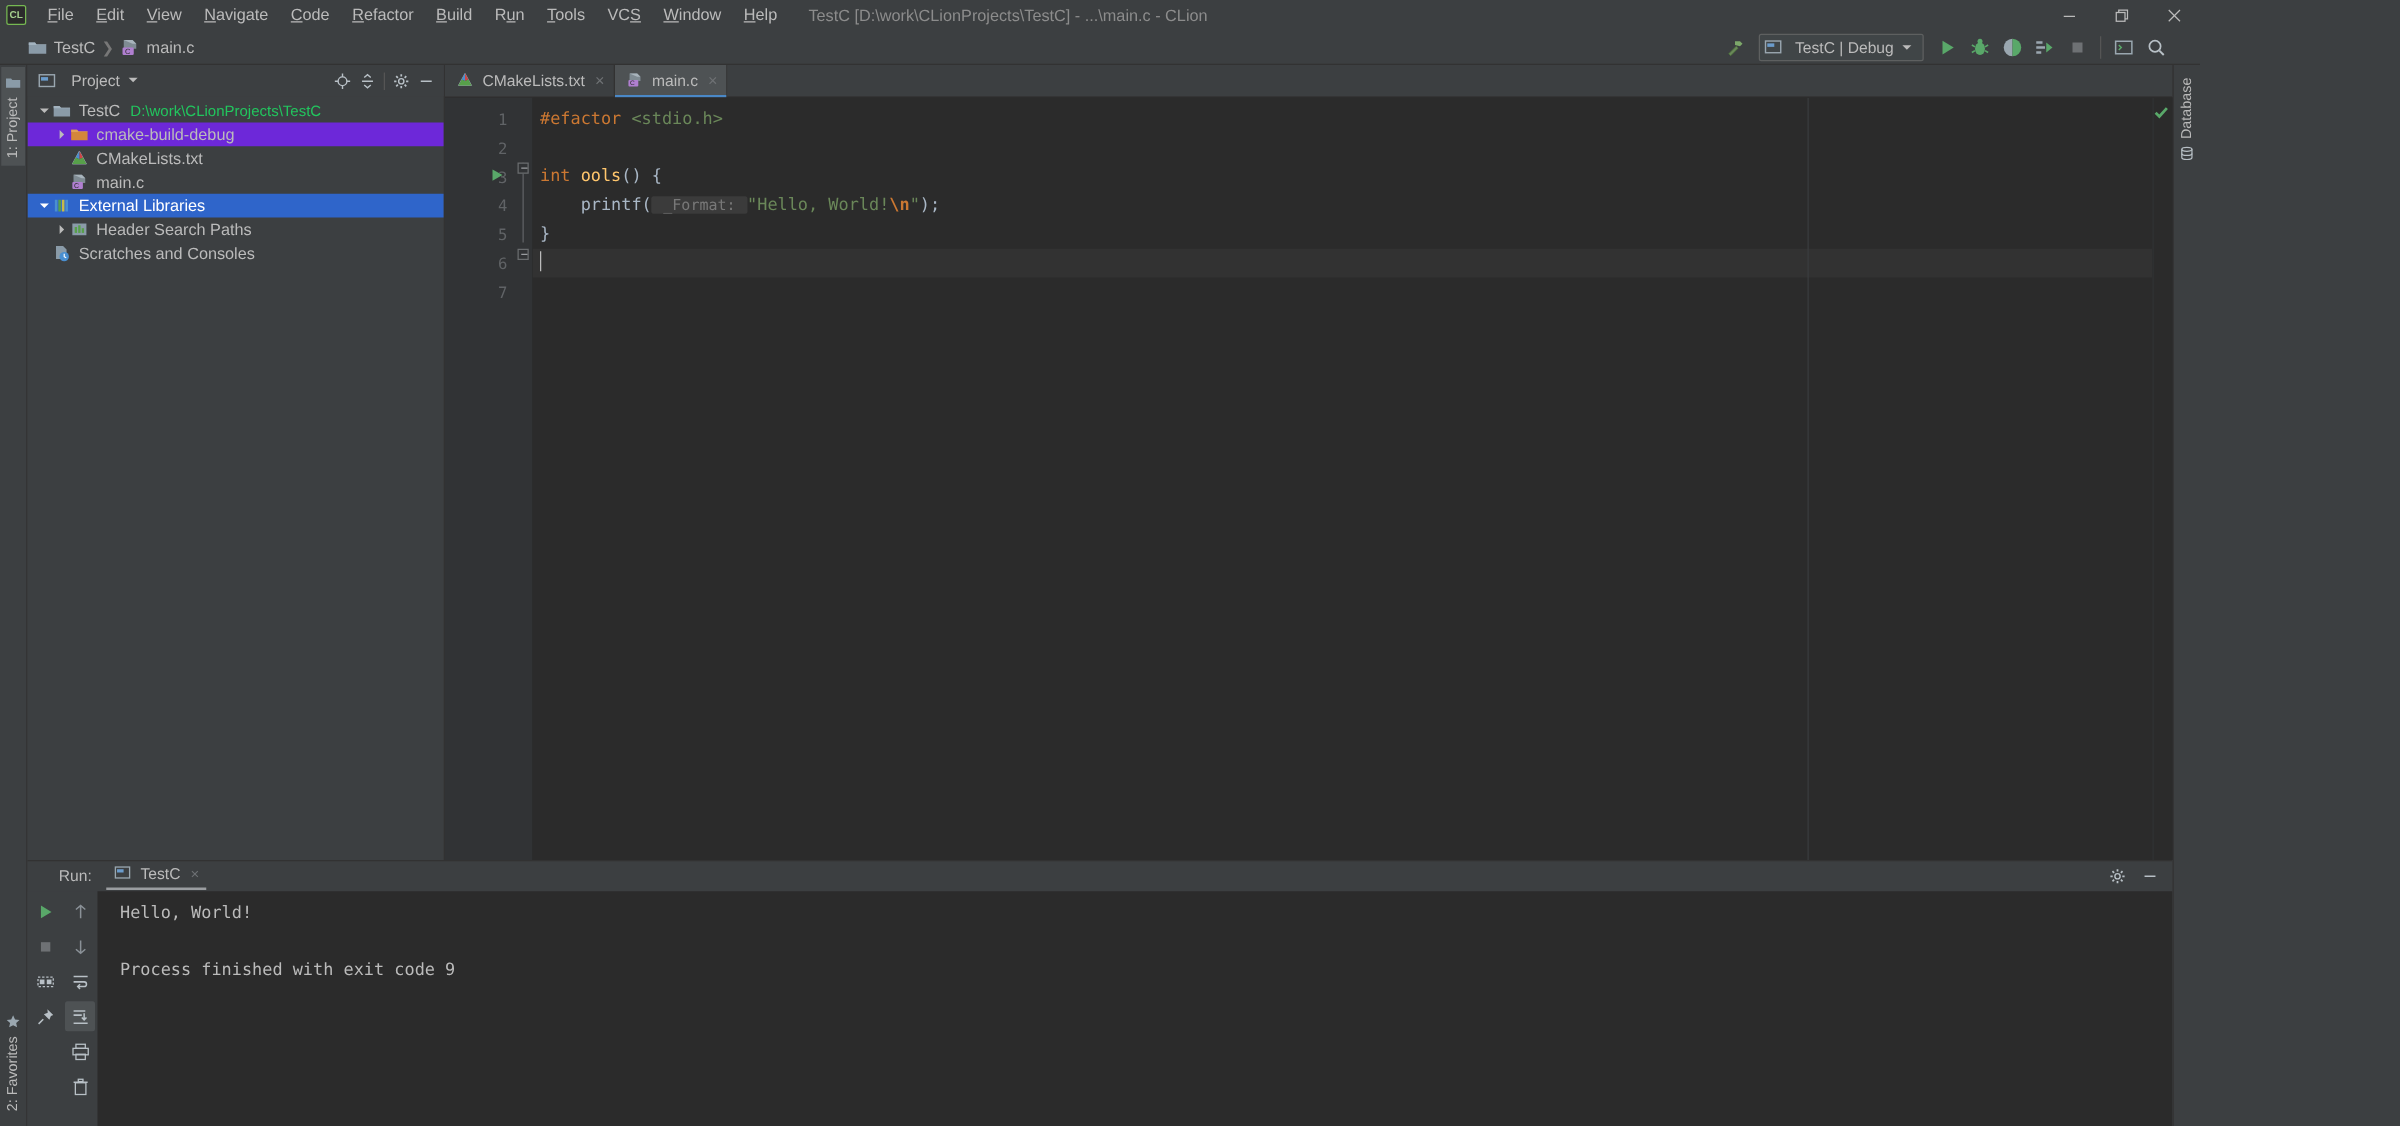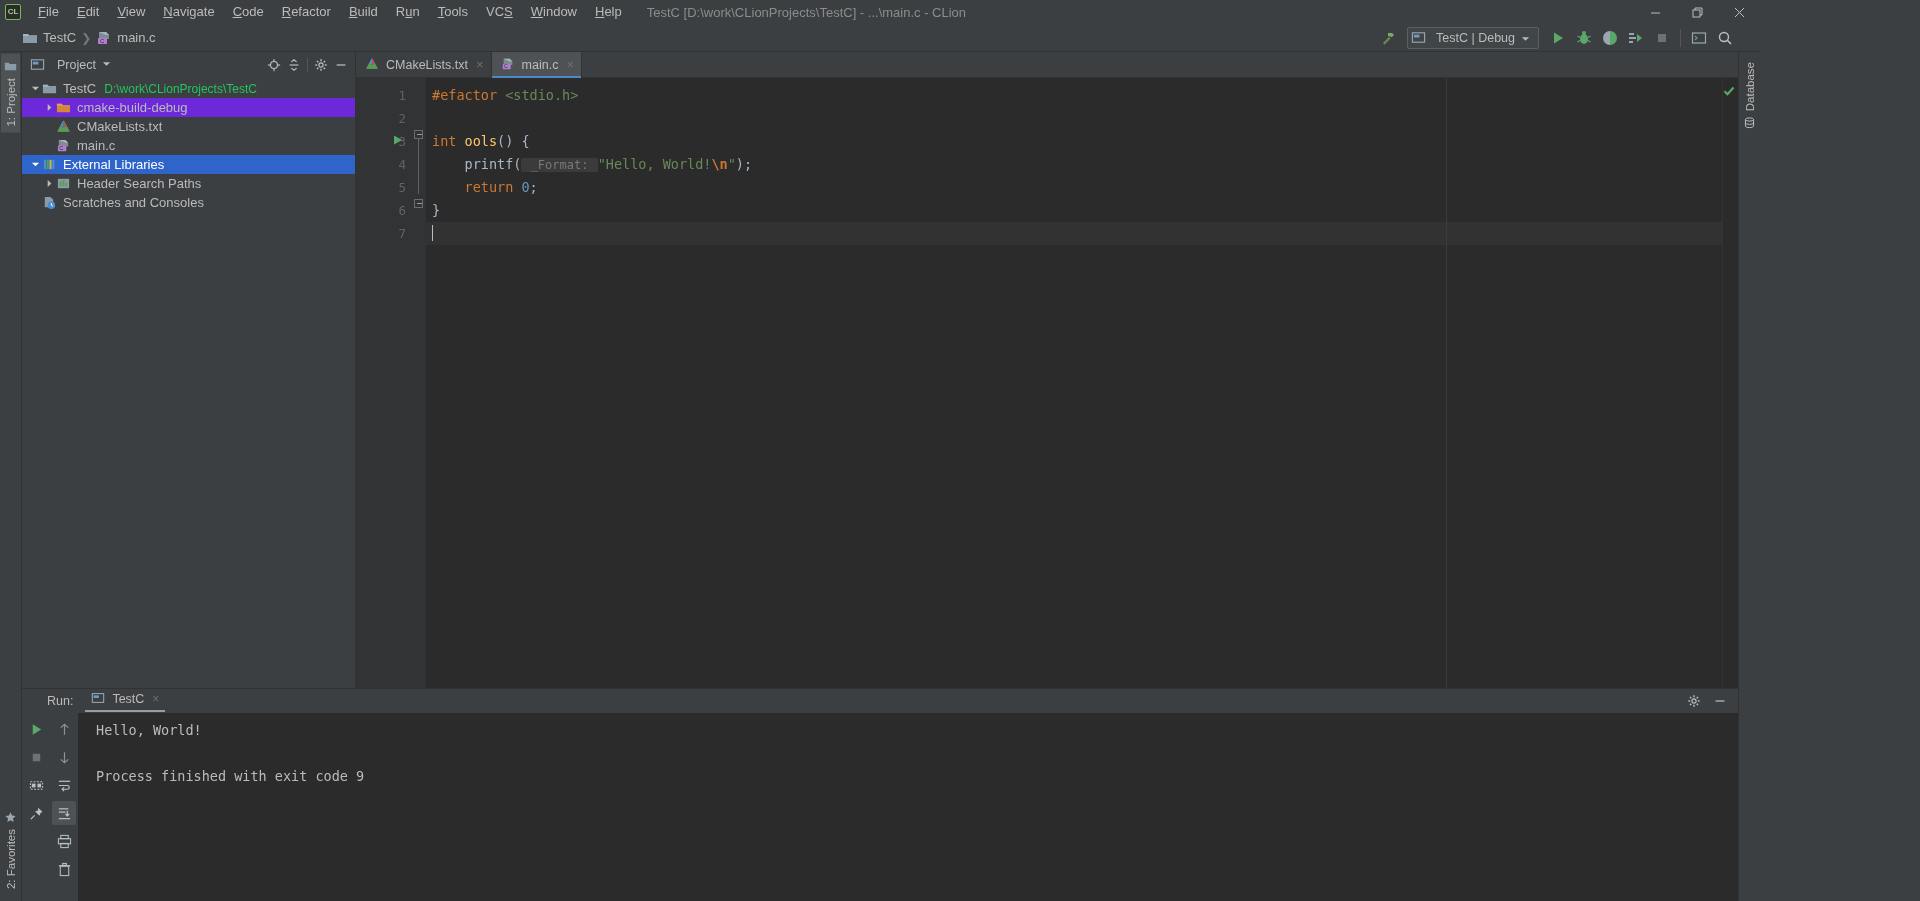--- a/index.html
+++ b/index.html
@@ -557,21 +557,20 @@
               <div class="hard-wrap-guide"></div>
 
               <div class="cline"><span class="kw">#efactor </span><span class="inc-path">&lt;stdio.h&gt;</span></div>
 
               <div class="cline"></div>
 
               <div class="cline"><span class="kw">int </span><span class="fn">ools</span><span class="plain">() {</span></div>
 
               <div class="cline"><span class="plain">    printf(</span><span class="hint"> _Format: </span><span class="str">"Hello, World!</span><span class="esc">\n</span><span class="str">"</span><span class="plain">);</span></div>
 
-              <div class="cline"><span class="kw">    return </span><span class="num">0</span><span class="plain">;</span></div>
 
               <div class="cline"><span class="plain">}</span></div>
 
               <div class="cline caret-line"><span class="caret"></span></div>
             </div>
 
             <div class="marker-rail">
               <div class="inspect-ok">
                 <svg width="12" height="12" viewBox="0 0 12 12">
                     <path d="M1.5 6.2l3 3L10.5 2.5" fill="none" stroke="#59a869" stroke-width="2.2"></path>

